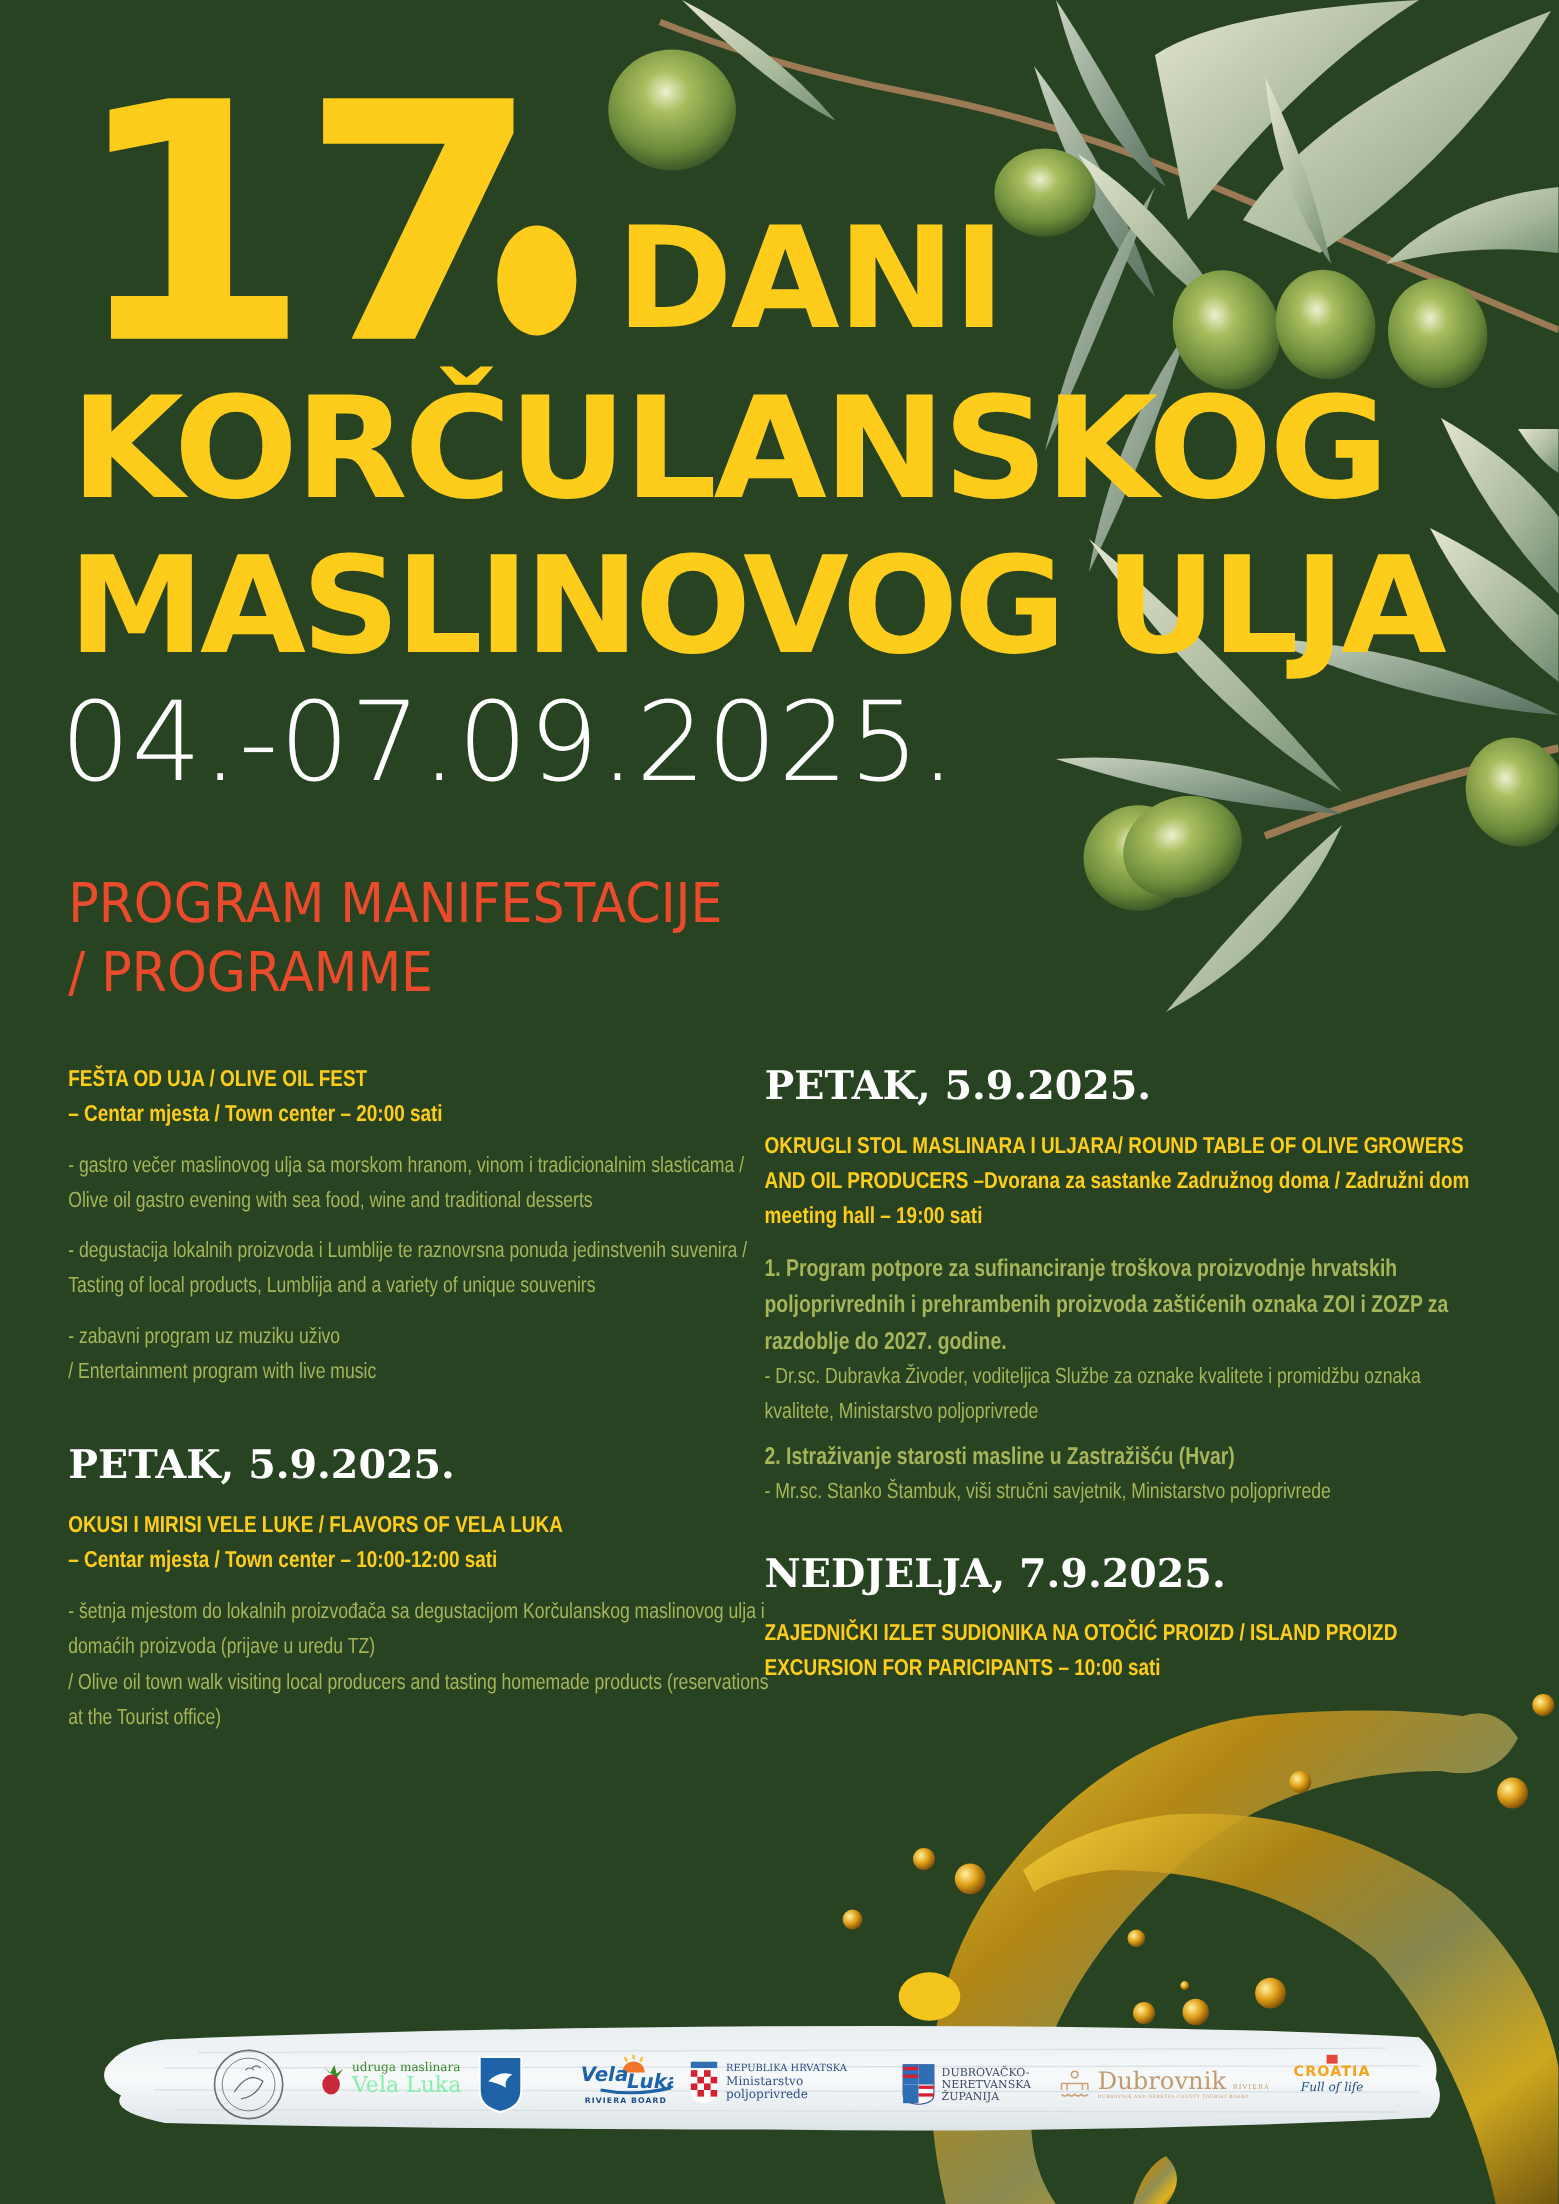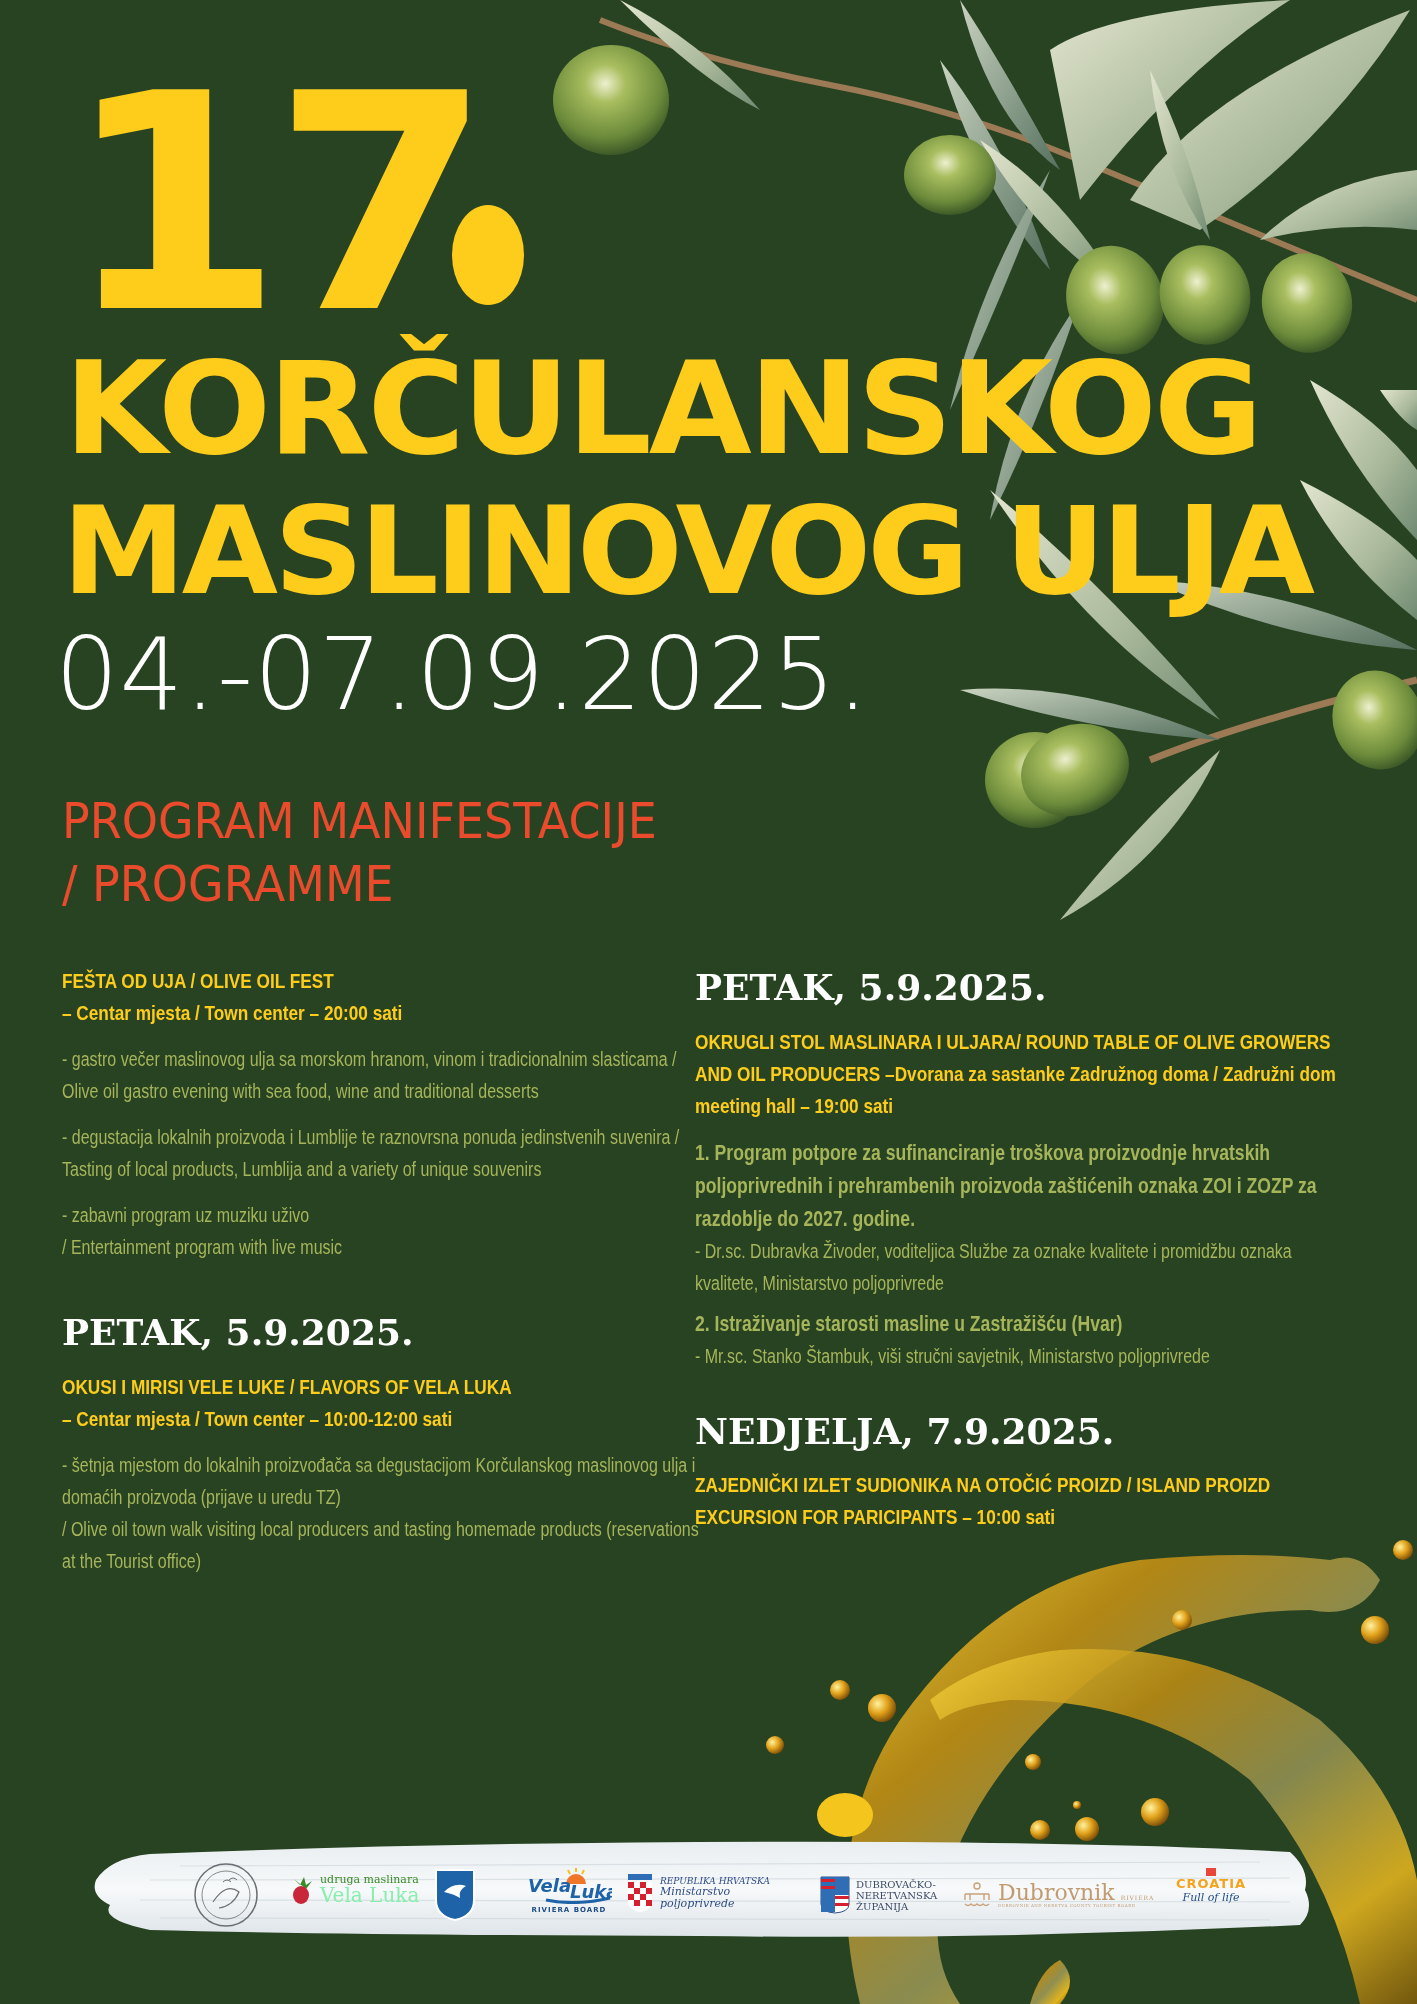--- a/index.html
+++ b/index.html
@@ -176,20 +176,21 @@
     <g stroke="#cfd8dd" stroke-width="1.2" opacity="0.7">
       <line x1="180" y1="1866" x2="1260" y2="1862"></line>
       <line x1="150" y1="1880" x2="1290" y2="1878"></line>
       <line x1="140" y1="1900" x2="1290" y2="1902"></line>
       <line x1="160" y1="1918" x2="1270" y2="1920"></line>
     </g>
   </svg>
 
   <div class="title-num">17</div>
   <div class="title-dot"></div>
+  <div class="title-line tl-dani">DANI</div>
   <div class="title-line tl-korc">KORČULANSKOG</div>
   <div class="title-line tl-masl">MASLINOVOG ULJA</div>
 
   <div class="date-range">04.-07.09.2025.</div>
 
   <div class="program-heading">
     <div>PROGRAM MANIFESTACIJE</div>
     <div>/ PROGRAMME</div>
   </div>
 
@@ -288,21 +289,21 @@
           <rect x="2" y="8" width="6" height="6"></rect>
             <rect x="14" y="8" width="6" height="6"></rect>
           <rect x="8" y="14" width="6" height="6"></rect>
             <rect x="20" y="14" width="6" height="6"></rect>
           <rect x="2" y="20" width="6" height="6"></rect>
             <rect x="14" y="20" width="6" height="6"></rect>
           <rect x="8" y="26" width="6" height="6"></rect>
             <rect x="20" y="26" width="6" height="6"></rect>
         </g>
       </svg>
-      <div style="line-height:1.05;font-style:italic;">
+      <div style="line-height:1.05;">
         <div class="logo-text-serif" style="font-size:9px;">REPUBLIKA HRVATSKA</div>
         <div class="logo-text-serif" style="font-size:11px;">Ministarstvo</div>
         <div class="logo-text-serif" style="font-size:11px;">poljoprivrede</div>
       </div>
     </div>
 
     <div class="logo" style="left:820px; top:1876px;justify-content:space-between;">
       <svg width="30" height="38" viewBox="0 0 30 38">
         <path d="M1 1 H29 V28 Q29 36 15 37 Q1 36 1 28 Z" fill="#ffffff" stroke="#2f4c86" stroke-width="1"></path>
         <rect x="1" y="1" width="14" height="18" fill="#2f6db5"></rect>

